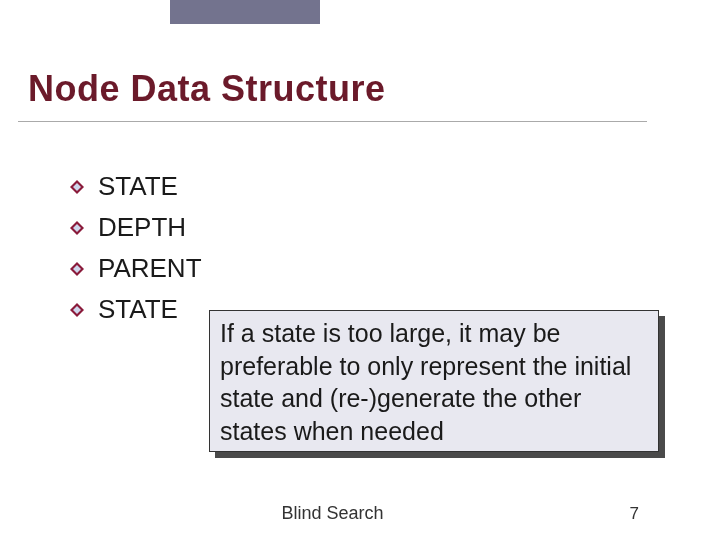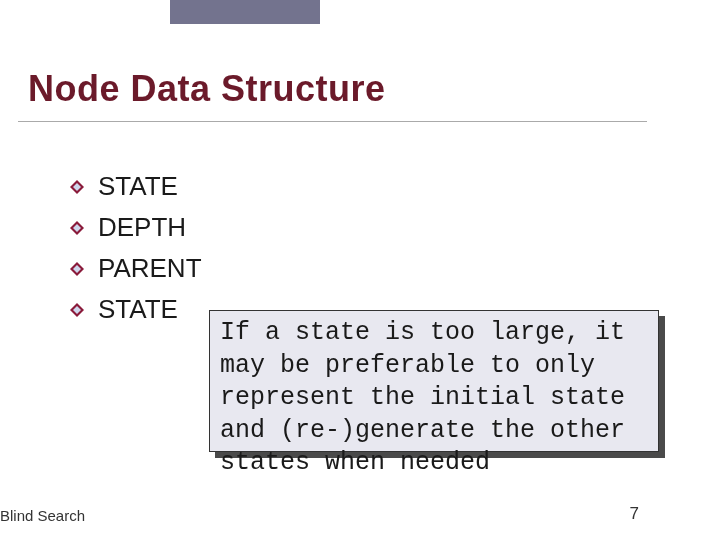--- a/index.html
+++ b/index.html
@@ -88,30 +88,30 @@
     position: absolute;
     top: 310px;
     left: 209px;
     width: 450px;
     height: 142px;
     background: #e8e8f0;
     border: 1px solid #333;
     padding: 6px 10px 6px 10px;
     font-size: 25px;
     line-height: 1.3;
-    font-family: Liberation Mono, monospace;
+    font-family: Liberation Sans, sans-serif;
     color: #1a1a1a;
   }
   .footer-center {
     position: absolute;
     bottom: 16px;
     left: 0;
     right: 0;
-    text-align: left;
-    font-size: 15px;
+    text-align: center;
+    font-size: 18px;
     color: #333;
     font-family: Tahoma, Verdana, sans-serif;
   }
   .footer-page {
     position: absolute;
     bottom: 16px;
     right: 26px;
     font-size: 17px;
     color: #333;
     font-family: Tahoma, Verdana, sans-serif;

